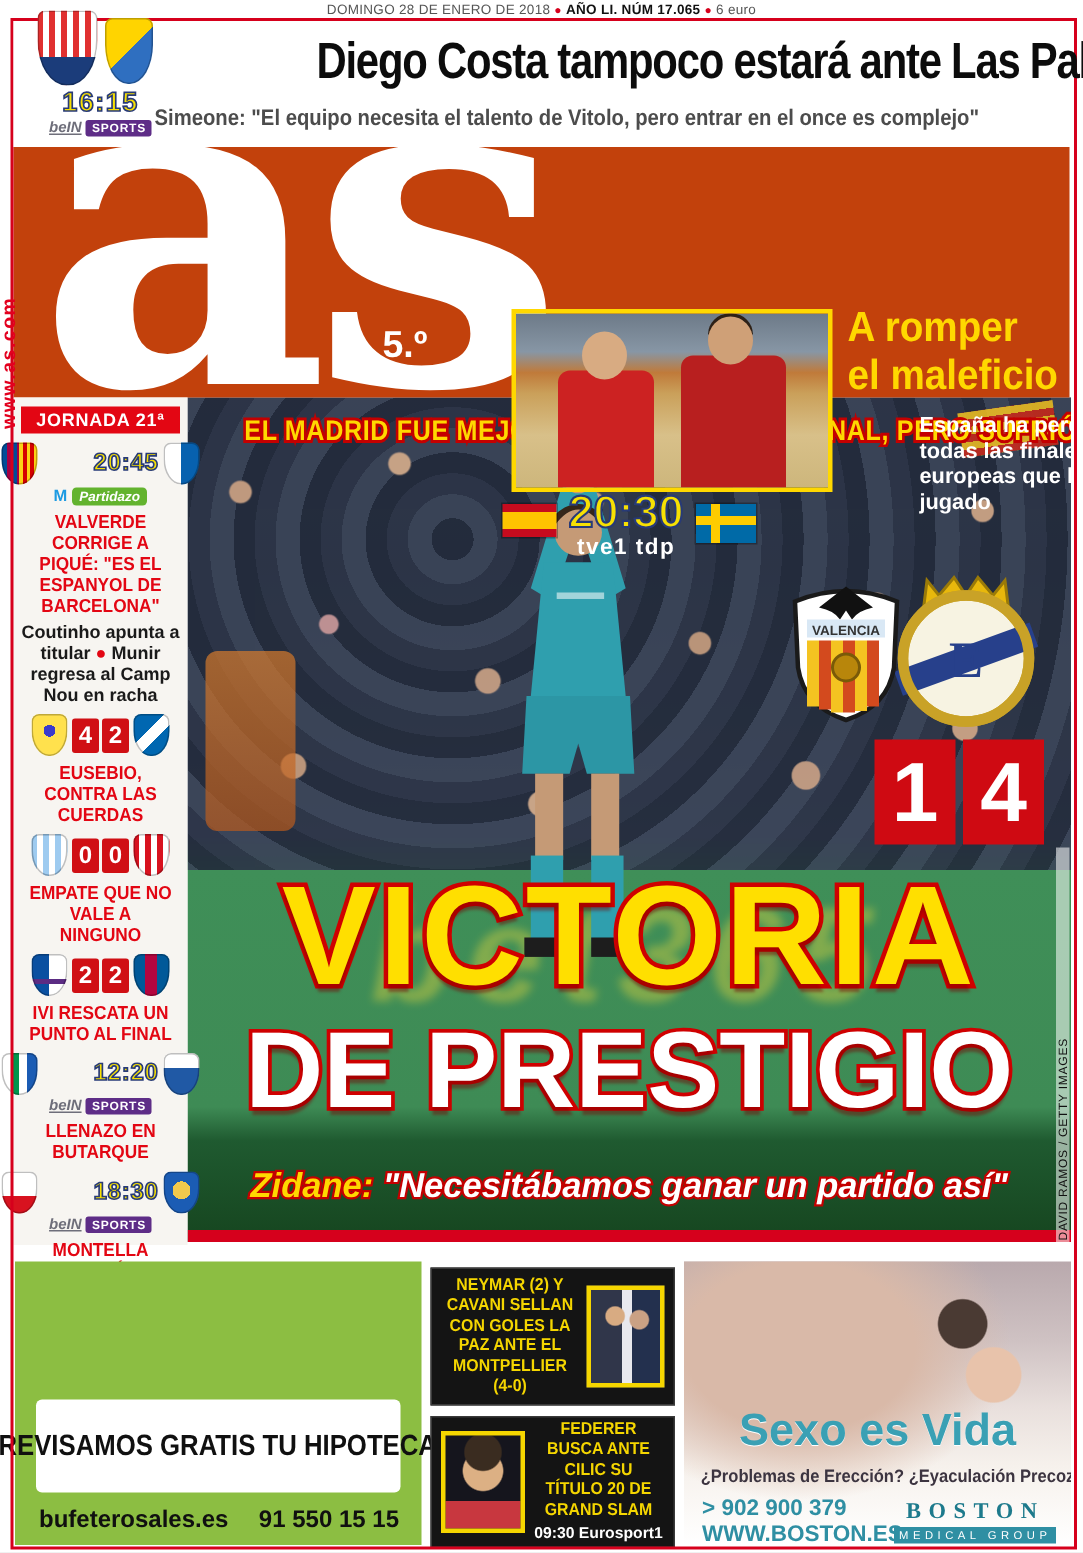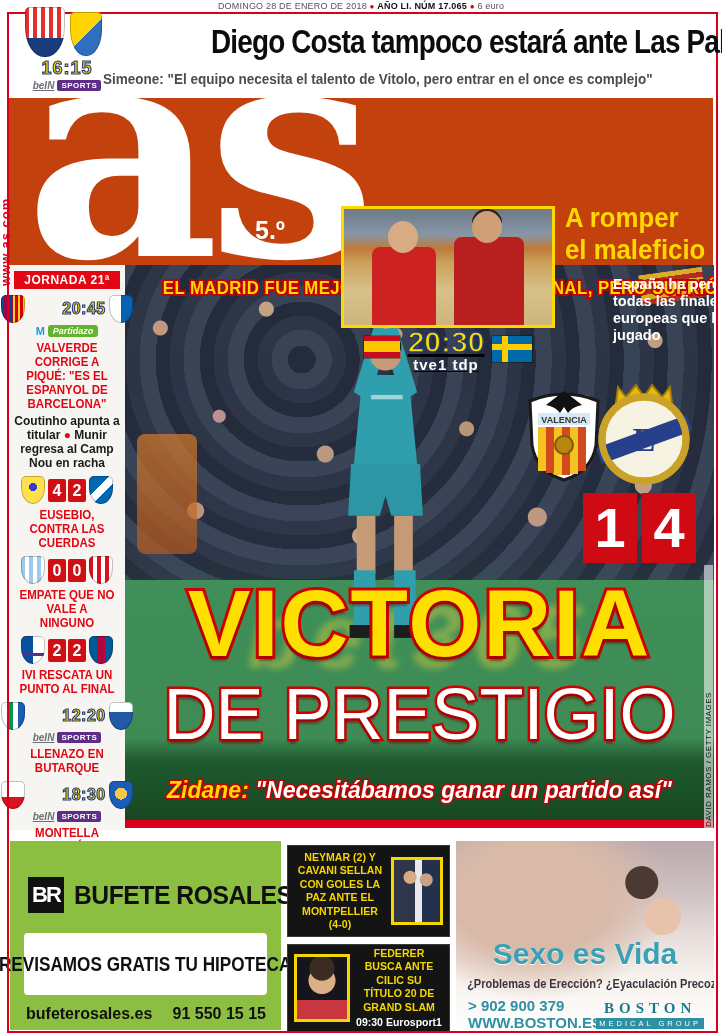--- a/index.html
+++ b/index.html
@@ -47,21 +47,21 @@
     background:linear-gradient(180deg,#6d7a88 0%,#8796a5 22%,#c07a3a 34%,#caa05a 46%,#d8c089 70%,#cdb67c 100%);}
   .hb-player{position:absolute;border-radius:8px 8px 0 0;}
   #hb1{left:28px;top:38px;width:64px;height:78px;background:#c22; }
   #hb2{left:110px;top:28px;width:70px;height:88px;background:#b81f1f;}
   .hb-head{position:absolute;width:30px;height:32px;border-radius:50%;background:#d8ab82;}
   #hb1h{left:44px;top:12px;}
   #hb2h{left:128px;top:2px;background:#cfa077;}
   #hb2hair{left:128px;top:0px;width:30px;height:14px;border-radius:15px 15px 0 0;background:#2e2117;position:absolute;}
   #promo-title{left:230px;top:0px;width:150px;color:#ffd800;font-weight:bold;font-size:28px;line-height:32px;}
   #promo-body{left:230px;top:74px;width:148px;color:#fff;font-weight:bold;font-size:14.5px;line-height:17px;margin-left:48px;}
-  #promo-tv{left:0px;top:126px;width:226px;display:flex;align-items:flex-start;justify-content:center;gap:8px;text-decoration:underline;}
+  #promo-tv{left:0px;top:126px;width:226px;display:flex;align-items:flex-start;gap:8px;}
   .flag{width:34px;height:22px;box-shadow:0 0 0 1px rgba(0,0,0,.3);}
   #flag-es{background:linear-gradient(180deg,#c60b1e 0 25%,#ffc400 25% 75%,#c60b1e 75%);margin-top:8px;width:36px;}
   #flag-se{background:linear-gradient(90deg,transparent 0 10px,#fecc00 10px 16px,transparent 16px),
            linear-gradient(180deg,transparent 0 8px,#fecc00 8px 14px,transparent 14px),#006aa7;margin-top:8px;width:40px;height:26px;}
   #promo-time{font-size:30px;font-weight:bold;color:#f7e003;-webkit-text-stroke:1.4px #273a78;line-height:28px;text-align:center;}
   #promo-ch{color:#fff;font-weight:bold;font-size:15px;text-align:center;letter-spacing:1px;}
 
   
   #sidebar{left:9px;top:265px;width:116px;height:565px;background:#f7f5f1;z-index:21;
     display:flex;flex-direction:column;align-items:center;}
@@ -127,21 +127,21 @@
   #crests{right:8px;top:108px;width:180px;height:115px;z-index:5;}
   #crest-val{left:0;top:10px;width:76px;height:100px;z-index:6;}
   #crest-rm{left:62px;top:0px;width:112px;height:112px;z-index:5;}
   #bigscore{right:18px;top:228px;display:flex;gap:5px;z-index:6;}
   #bigscore b{display:block;width:54px;height:70px;background:#cf0a12;color:#fff;font-size:56px;
     line-height:70px;text-align:center;font-weight:bold;}
   #victoria{left:0;top:305px;width:100%;text-align:center;z-index:6;}
   #victoria span{font-size:94px;font-weight:bold;letter-spacing:2px;color:#ffdf00;
     -webkit-text-stroke:6px #cf0000;paint-order:stroke fill;text-shadow:0 5px 2px rgba(120,0,0,.45);}
   #prestigio{left:0;top:408px;width:100%;text-align:center;z-index:6;}
-  #prestigio span{font-size:72px;font-weight:normal;color:#ffffff;
+  #prestigio span{font-size:72px;font-weight:bold;color:#ffffff;
     -webkit-text-stroke:5px #cf0000;paint-order:stroke fill;text-shadow:0 5px 2px rgba(120,0,0,.45);}
   #zquote{left:0;top:512px;width:100%;text-align:center;z-index:6;font-style:italic;font-weight:bold;font-size:23px;}
   #zquote .zl{color:#ffd800;-webkit-text-stroke:3px #c40000;paint-order:stroke fill;}
   #zquote .zt{color:#fff;-webkit-text-stroke:3px #c40000;paint-order:stroke fill;}
   #photo-redstrip{left:0;bottom:0;width:100%;height:8px;background:#d6001c;z-index:7;}
   #credit{right:1px;top:300px;height:260px;writing-mode:vertical-rl;transform:rotate(180deg);
     color:#111;font-size:8px;letter-spacing:.5px;z-index:8;background:rgba(255,255,255,.55);padding:2px 0;}
 
   
   #bufete{left:10px;top:841px;width:271px;height:189px;background:#8cbe42;z-index:21;}
@@ -413,26 +413,20 @@
     <div id="zquote" class="abs">
       <span class="zl">Zidane:</span>
       <span class="zt">"Necesitábamos ganar un partido así"</span>
     </div>
 
     <div id="photo-redstrip" class="abs"></div>
     <div id="credit" class="abs">DAVID RAMOS / GETTY IMAGES</div>
   </div>
 
   <div id="bufete" class="abs">
-    <div id="bufete-head" class="abs">
-      <div id="br-logo">BR</div>
-      <div id="bufete-name">
-        <span class="lx" style="transform:scaleX(.95)">BUFETE ROSALES</span>
-      </div>
-    </div>
     <div id="bufete-claim" class="abs">
       <span class="cx" style="transform:scaleX(.88)">REVISAMOS GRATIS TU HIPOTECA</span>
     </div>
     <div id="bufete-foot" class="abs">
       <span>bufeterosales.es</span>
       <span>91 550 15 15</span>
     </div>
   </div>
 
   <div id="panel-psg" class="abs panel">

